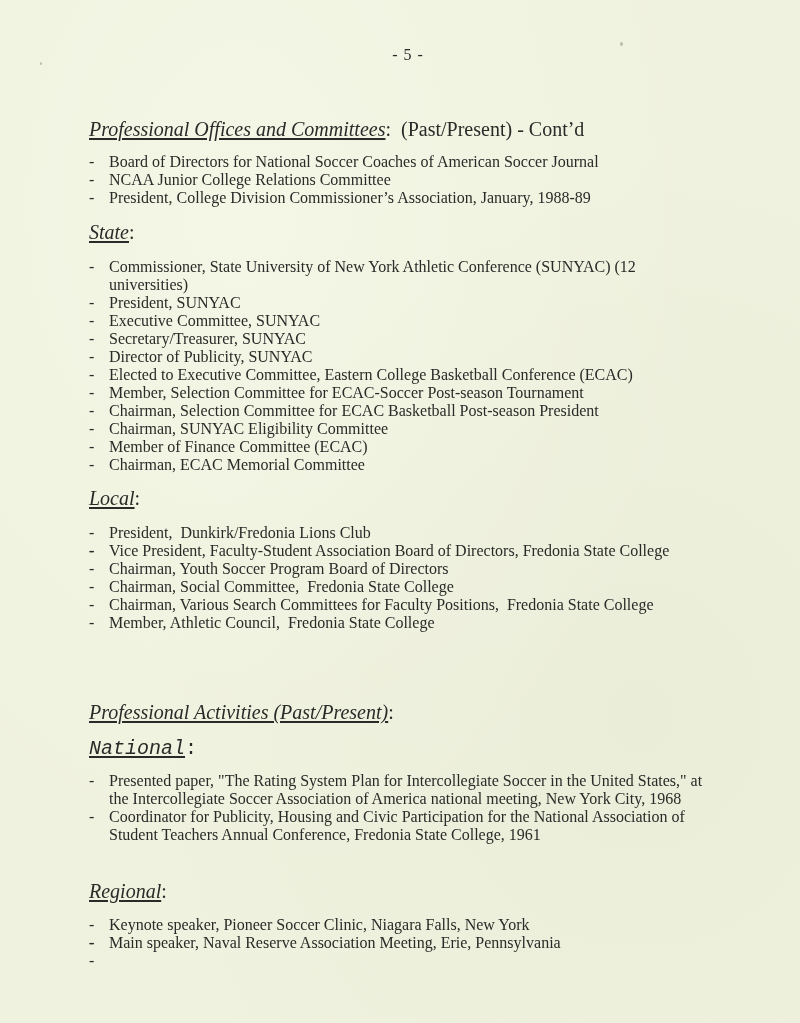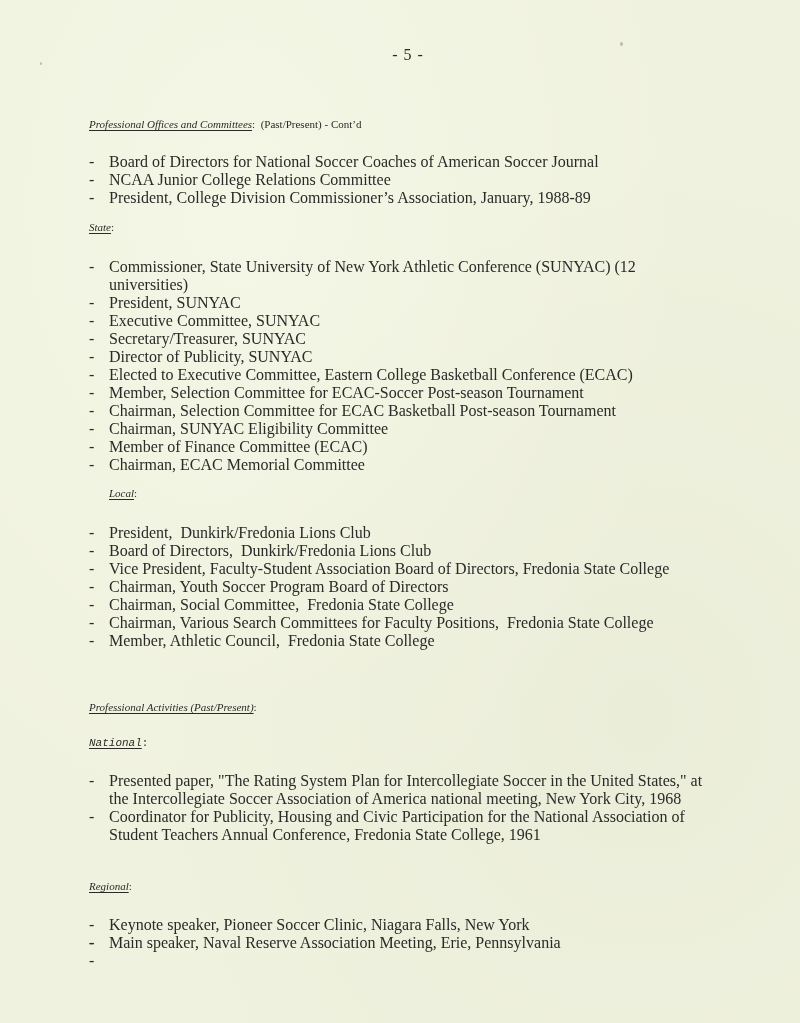--- a/index.html
+++ b/index.html
@@ -36,21 +36,21 @@
     .speck {
       position: absolute;
       width: 3px; height: 4px;
       background: #9a9a88;
       border-radius: 50%;
       opacity: 0.6;
     }
     .heading {
       position: absolute;
       left: 89px;
-      font-size: 11px;
+      font-size: 20px;
       white-space: nowrap;
     }
     .heading .u {
       font-style: italic;
       text-decoration: underline;
       text-underline-offset: 2px;
     }
     .heading .rest {
       font-style: normal;
     }
@@ -101,32 +101,32 @@
     <span class="u">State</span><span>:</span>
   </div>
   <ul class="items" style="top:258px;">
     <li class="wrap" style="width:560px;"><span class="dash">-</span><span>Commissioner, State University of New York Athletic Conference (SUNYAC) (12 universities)</span></li>
     <li><span class="dash">-</span><span>President, SUNYAC</span></li>
     <li><span class="dash">-</span><span>Executive Committee, SUNYAC</span></li>
     <li><span class="dash">-</span><span>Secretary/Treasurer, SUNYAC</span></li>
     <li><span class="dash">-</span><span>Director of Publicity, SUNYAC</span></li>
     <li><span class="dash">-</span><span>Elected to Executive Committee, Eastern College Basketball Conference (ECAC)</span></li>
     <li><span class="dash">-</span><span>Member, Selection Committee for ECAC-Soccer Post-season Tournament</span></li>
-    <li><span class="dash">-</span><span>Chairman, Selection Committee for ECAC Basketball Post-season Tournament</span></li>
+    <li><span class="dash">-</span><span>Chairman, Selection Committee for ECAC Basketball Post-season President</span></li>
     <li><span class="dash">-</span><span>Chairman, SUNYAC Eligibility Committee</span></li>
     <li><span class="dash">-</span><span>Member of Finance Committee (ECAC)</span></li>
     <li><span class="dash">-</span><span>Chairman, ECAC Memorial Committee</span></li>
   </ul>
 
-  <div class="heading" style="top:487px;margin-left:20px;">
+  <div class="heading" style="top:487px;">
     <span class="u">Local</span><span>:</span>
   </div>
   <ul class="items" style="top:524px;">
     <li style="white-space:pre;"><span class="dash">-</span><span>President,  Dunkirk/Fredonia Lions Club</span></li>
-    <li style="white-space:pre;"><span class="dash">-</span><span>Board of Directors,  Dunkirk/Fredonia Lions Club</span></li>
+    <li style="white-space:pre;"><span class="dash">-</span></li>
     <li><span class="dash">-</span><span>Vice President, Faculty-Student Association Board of Directors, Fredonia State College</span></li>
     <li><span class="dash">-</span><span>Chairman, Youth Soccer Program Board of Directors</span></li>
     <li style="white-space:pre;"><span class="dash">-</span><span>Chairman, Social Committee,  Fredonia State College</span></li>
     <li style="white-space:pre;"><span class="dash">-</span><span>Chairman, Various Search Committees for Faculty Positions,  Fredonia State College</span></li>
     <li style="white-space:pre;"><span class="dash">-</span><span>Member, Athletic Council,  Fredonia State College</span></li>
   </ul>
 
   <div class="heading" style="top:701px;">
     <span class="u">Professional Activities (Past/Present)</span><span>:</span>
   </div>

